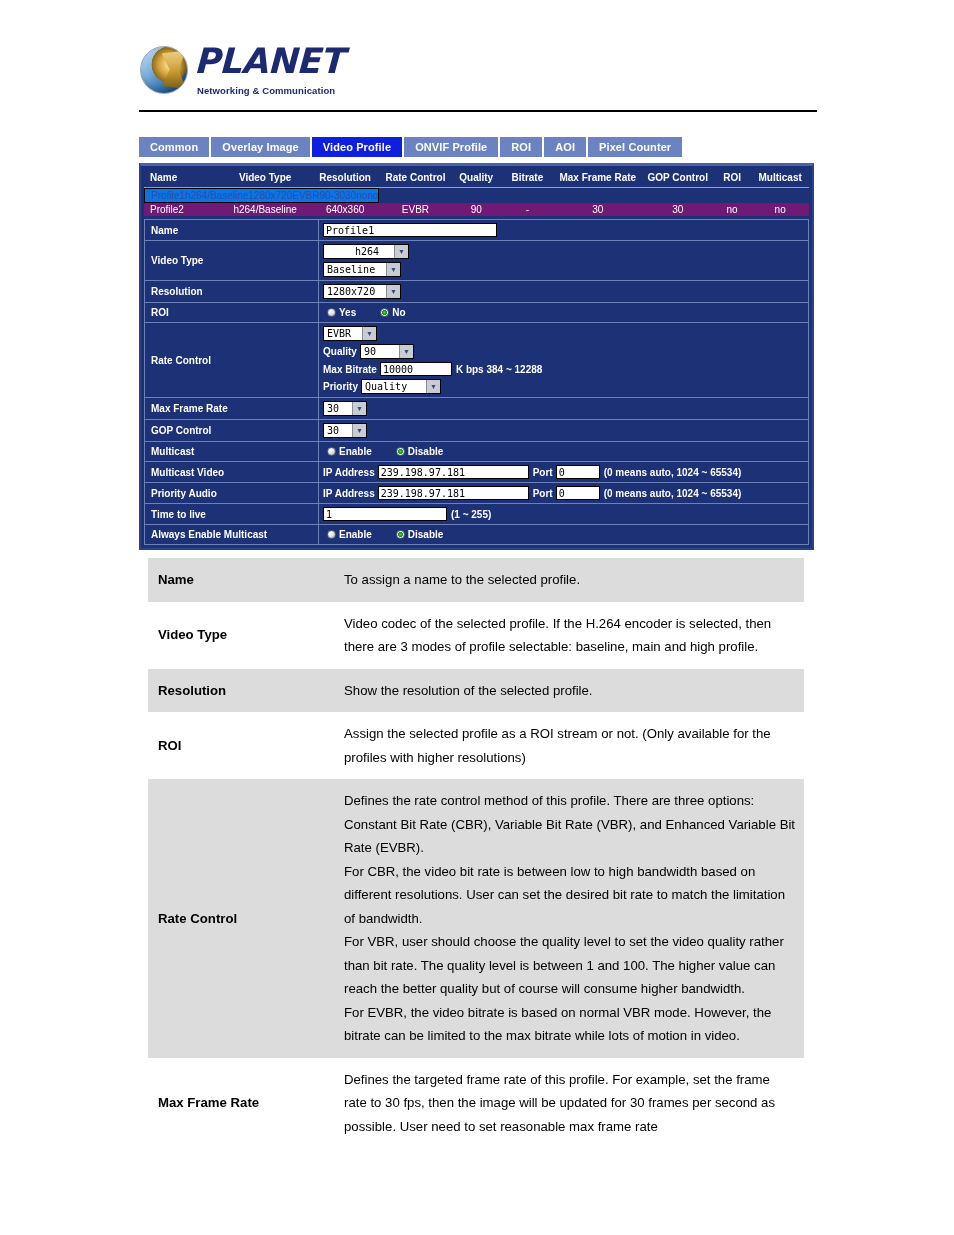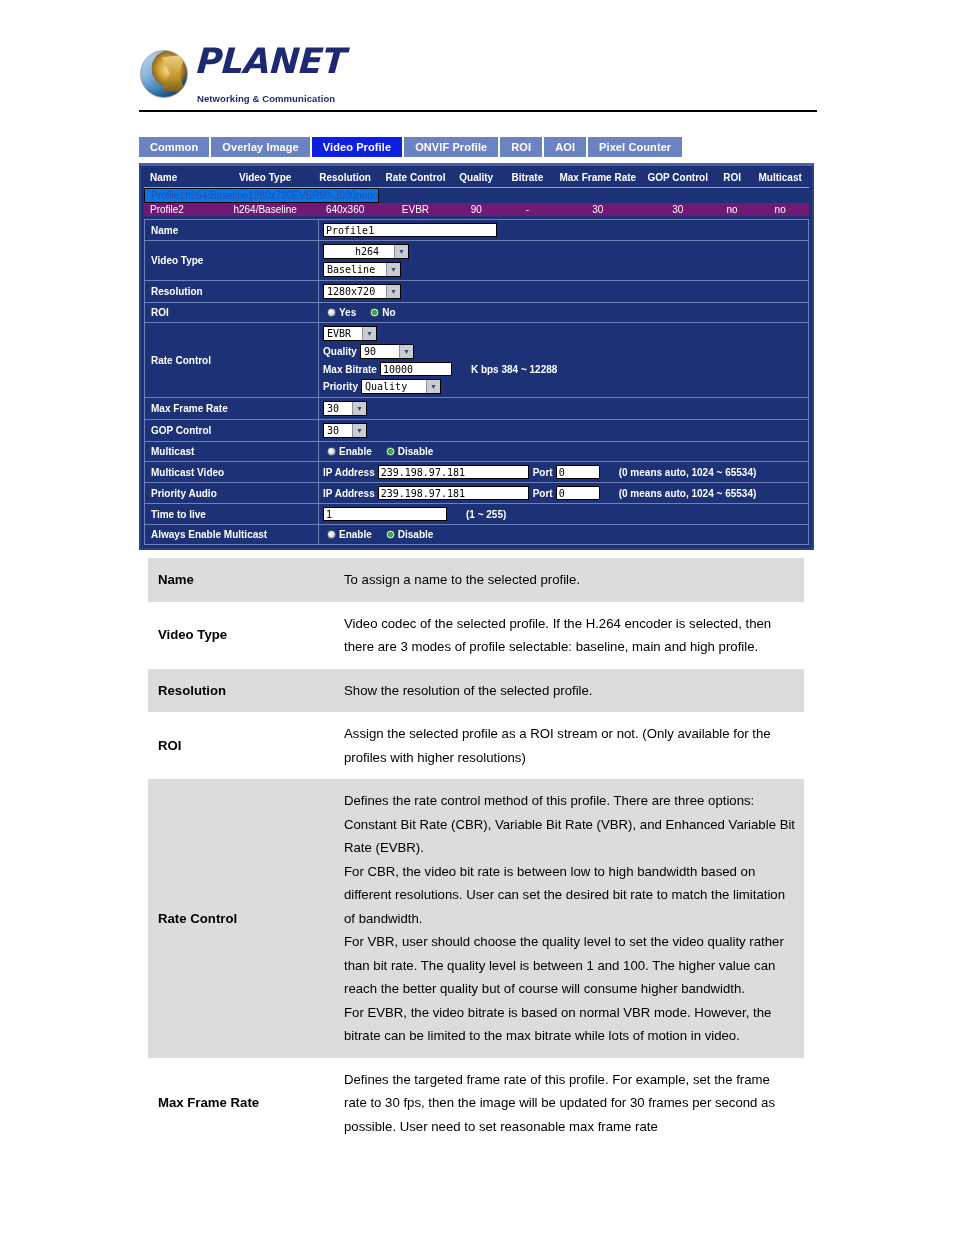--- a/index.html
+++ b/index.html
@@ -65,21 +65,21 @@
     letter-spacing: -0.5px;
     color: #1d2a72;
     font-style: italic;
     transform: skewX(-4deg);
   }
   .logo-tag {
     font-family: "Liberation Sans", sans-serif;
     font-weight: bold;
     font-size: 9.5px;
     color: #1d2a72;
-    margin-top: 15px;
+    margin-top: 7px;
     letter-spacing: 0.1px;
   }
   .header-rule {
     position: absolute;
     left: 139px;
     top: 110px;
     width: 678px;
     height: 2px;
     background: #000;
   }
@@ -260,24 +260,24 @@
     font-size: 10px;
     font-weight: bold;
     color: #ffffff;
     margin-right: 3px;
     white-space: nowrap;
   }
   .hint {
     font-size: 10px;
     font-weight: bold;
     color: #ffffff;
-    margin-left: 19px;
+    margin-left: 4px;
     white-space: nowrap;
   }
-  .radio-grp { display: flex; align-items: center; gap: 14px; padding-left: 4px; }
+  .radio-grp { display: flex; align-items: center; gap: 24px; padding-left: 4px; }
   .radio { display: inline-flex; align-items: center; gap: 3px; }
   .dot {
     width: 9px; height: 9px;
     border-radius: 50%;
     background: radial-gradient(circle at 35% 32%, #ffffff 0%, #d8dde6 55%, #8d94a2 100%);
     border: 1px solid #5c6478;
     box-sizing: border-box;
     flex: none;
   }
   .dot.on {

